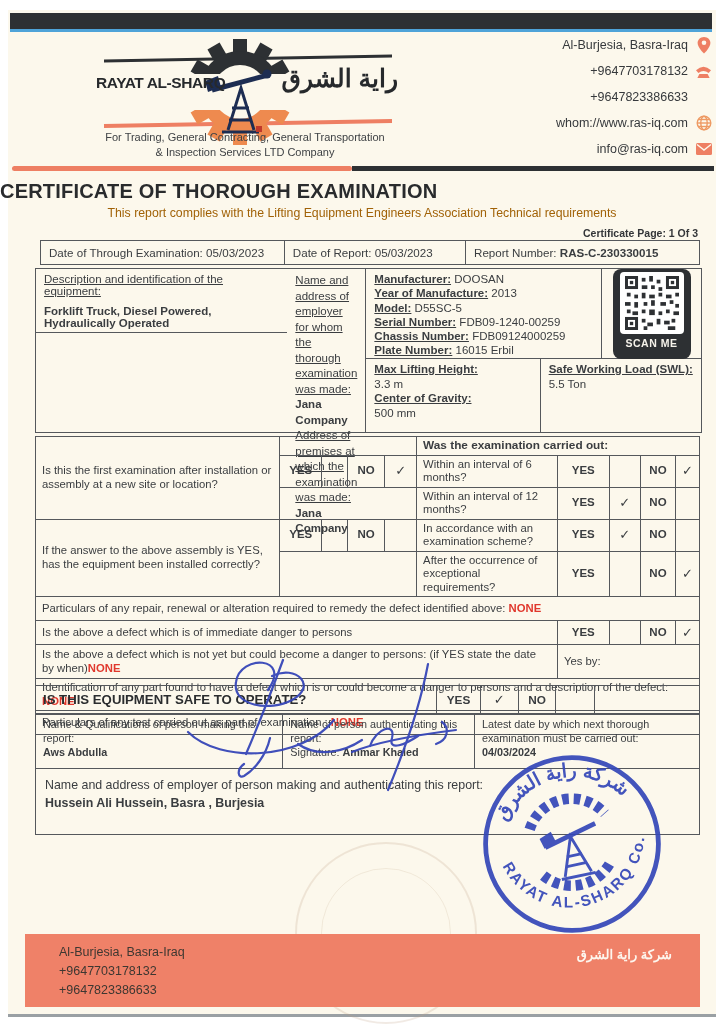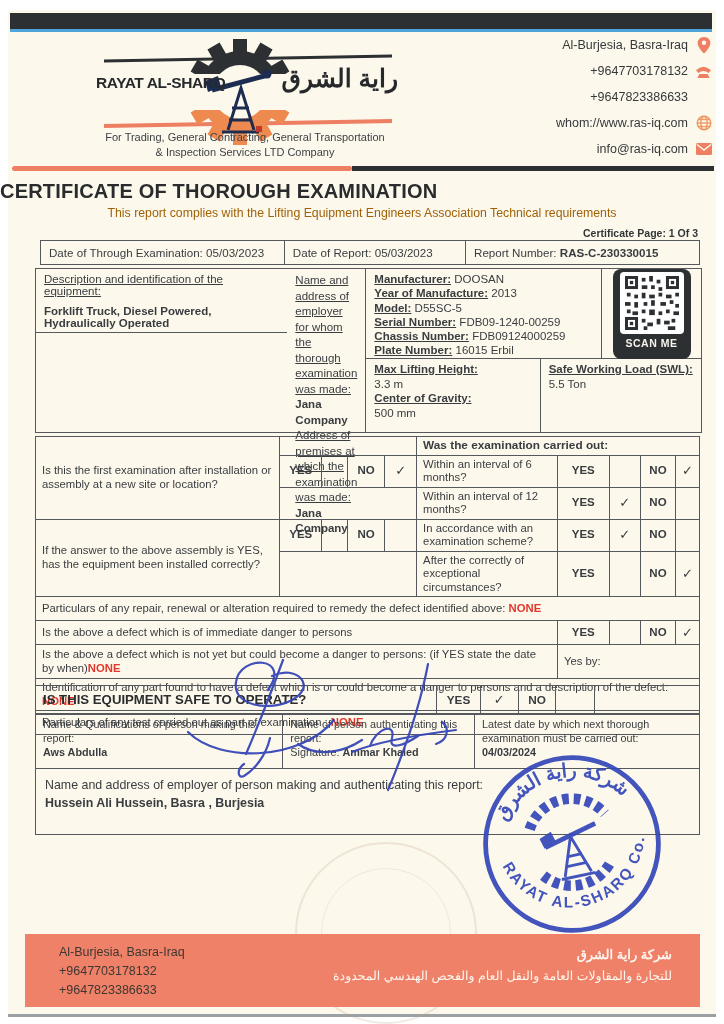--- a/index.html
+++ b/index.html
@@ -343,21 +343,21 @@
     <td class="c yn">NO</td>
     <td class="c chk"></td>
     <td>In accordance with an examination scheme?</td>
     <td class="c yn">YES</td>
     <td class="c chk">✓</td>
     <td class="c yn">NO</td>
     <td class="c chk"></td>
   </tr>
   <tr style="height:28px">
     <td colspan="4"></td>
-    <td>After the correctly of exceptional circumstances?</td>
+    <td>After the occurrence of exceptional requirements?</td>
     <td class="c yn">YES</td>
     <td class="c chk"></td>
     <td class="c yn">NO</td>
     <td class="c chk">✓</td>
   </tr>
   <tr style="height:24px">
     <td colspan="10">
       <span>Particulars of any repair, renewal or alteration required to remedy the defect identified above:</span> <span class="red">NONE</span>
     </td>
   </tr>
@@ -460,16 +460,15 @@
 <div class="abs watermark"></div>
 
 <div class="abs footer">
   <div class="f-left">
     <div>Al-Burjesia, Basra-Iraq</div>
     <div>+9647703178132</div>
     <div>+9647823386633</div>
   </div>
   <div class="f-right">
     <div class="f-ar1">شركة راية الشرق</div>
-    <div class="f-ar2">للتجارة والمقاولات العامة والنقل العام والفحص الهندسي المحدودة</div>
   </div>
 </div>
 <div class="abs bottomline"></div>
 
 </body></html>

